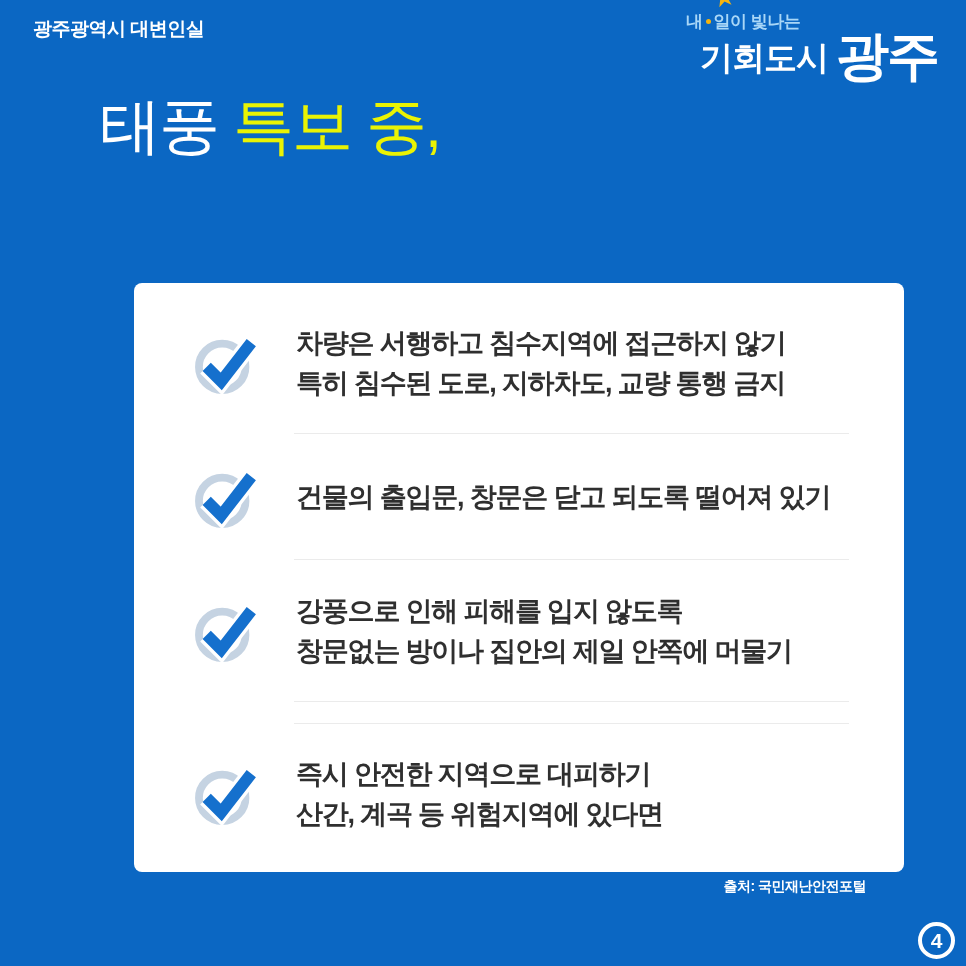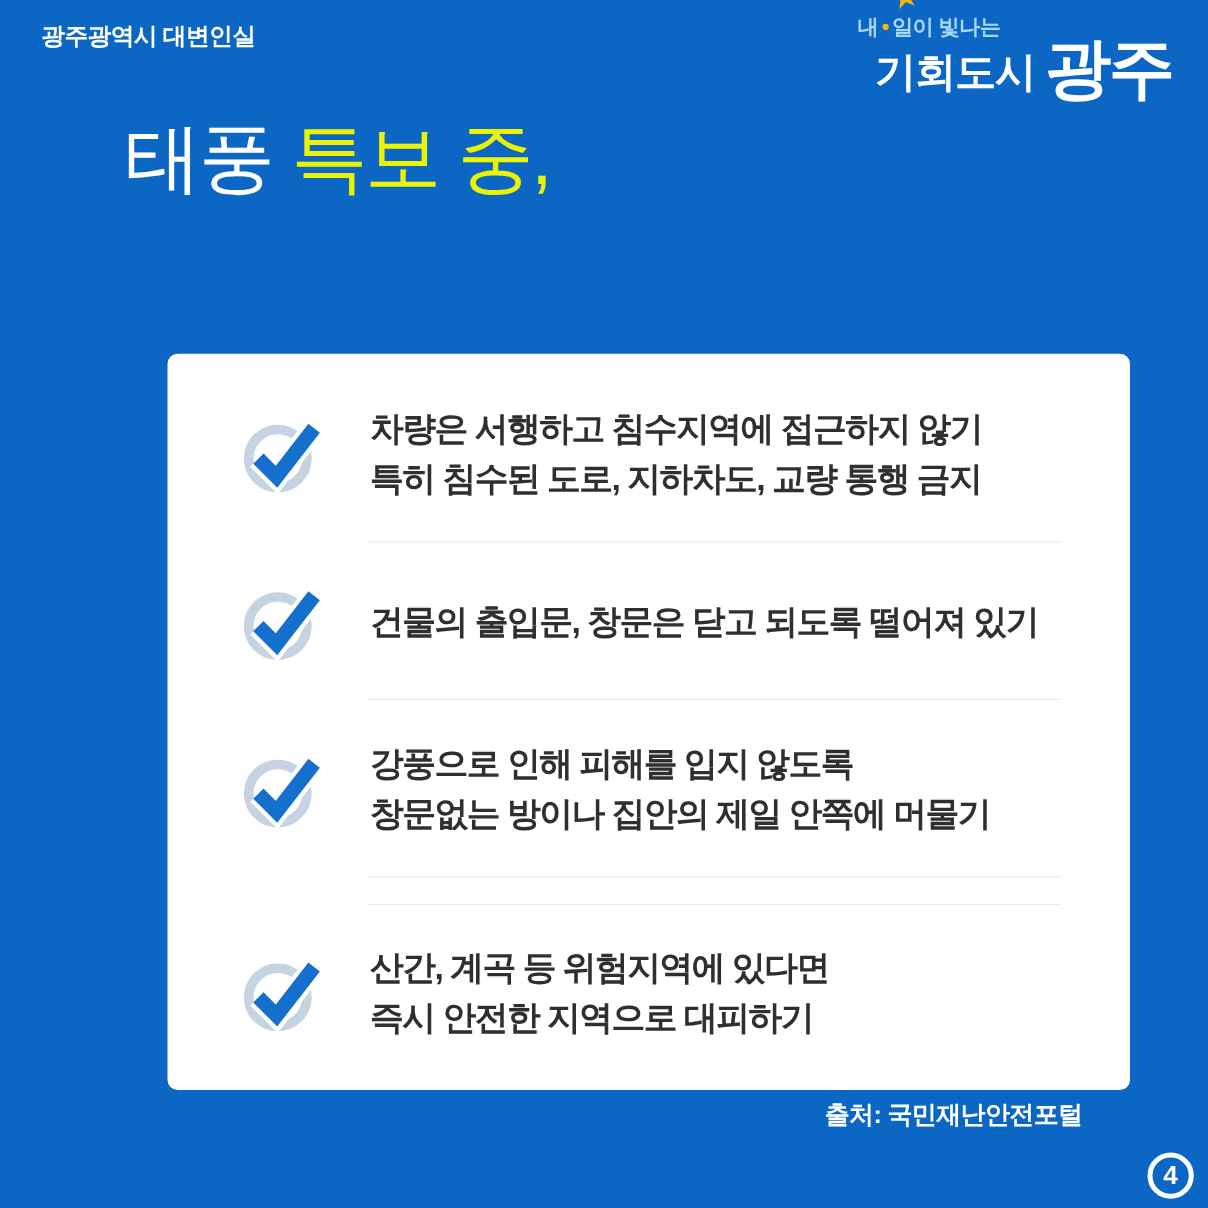--- a/index.html
+++ b/index.html
@@ -70,21 +70,21 @@
   .row{display:flex;align-items:center;gap:30px;padding:10px 0;}
   .check{flex:0 0 74px;display:flex;align-items:center;justify-content:center;}
   .lines{
     color:var(--text_dark);font-size:27px;line-height:40px;
     font-weight:600;letter-spacing:-1.2px;
   }
   .divider{height:1px;background:var(--divider);margin-left:102px;}
   
   .source{
     position:absolute;right:100px;top:878px;
-    color:var(--white);font-size:20px;font-weight:700;letter-spacing:-0.5px;
+    color:var(--white);font-size:14px;font-weight:700;letter-spacing:-0.5px;
   }
   .page-badge{
     position:absolute;left:918px;top:922px;width:37px;height:37px;
     border:4px solid var(--white);border-radius:50%;
     display:flex;align-items:center;justify-content:center;
     color:var(--white);font-size:21px;font-weight:800;
   }
 </style>
 </head>
 <body>
@@ -162,21 +162,21 @@
 
   <div class="row">
     <span class="check">
       <svg viewBox="0 0 76 66" width="74" height="64">
         <circle cx="31" cy="37" r="24" fill="none" stroke="var(--ring_gray)" stroke-width="8"></circle>
         <path d="M15 37 L30 52 L61 12" fill="none" stroke="#ffffff" stroke-width="19"></path>
         <path d="M15 37 L30 52 L61 12" fill="none" stroke="var(--check_blue)" stroke-width="12"></path>
       </svg>
     </span>
     <div class="lines">
+      <div>즉시 안전한 지역으로 대피하기</div>
       <div>산간, 계곡 등 위험지역에 있다면</div>
-      <div>즉시 안전한 지역으로 대피하기</div>
     </div>
   </div>
 
 </div>
 
 <div class="source">출처: 국민재난안전포털</div>
 <div class="page-badge">4</div>
 
 </body></html>

